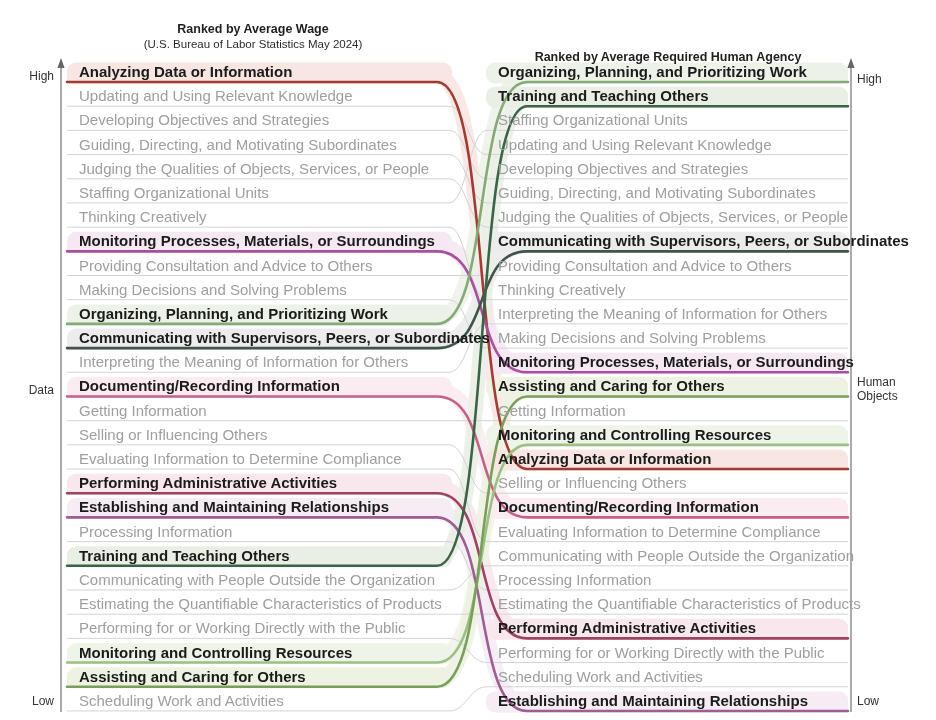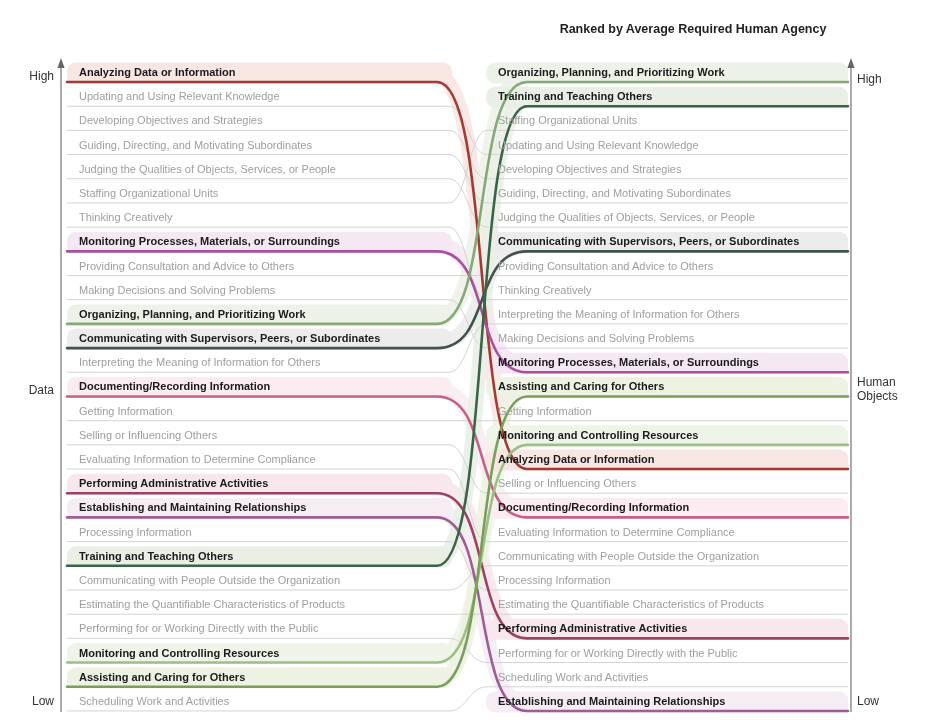--- a/index.html
+++ b/index.html
@@ -7,26 +7,26 @@
     width:936px;height:720px;position:relative;background:#ffffff;
     font-family:"Liberation Sans","DejaVu Sans",sans-serif;
     overflow:hidden;
   }
   .stage{position:absolute;inset:0;width:936px;height:720px;}
   svg.chart{position:absolute;left:0;top:0;width:936px;height:720px;}
   .hdr{position:absolute;top:22px;width:420px;text-align:center;color:#1f1f1f;}
   .hdr .t{font-size:12.5px;font-weight:700;line-height:15px;}
   .hdr .s{font-size:11.5px;font-weight:400;line-height:15px;color:#2b2b2b;}
   .hdr-left{left:43px;}
-  .hdr-right{left:483px;}
+  .hdr-right{left:458px;margin-top:28px;}
   .axis-label{position:absolute;font-size:12px;color:#333;line-height:14px;}
   .ax-l{left:0;width:54px;text-align:right;}
   .ax-r{left:857px;width:72px;text-align:left;}
   .row-label{
-    position:absolute;height:14px;line-height:14px;font-size:11px;
+    position:absolute;height:14px;line-height:14px;font-size:15px;
     white-space:nowrap;pointer-events:none;
   }
   .row-label.muted{color:#9e9e9e;font-weight:400;}
   .row-label.hl{color:#1b1b1b;font-weight:700;}
   .lbl-left{left:79px;}
   .lbl-right{left:498px;}
 </style>
 </head>
 <body>
 
@@ -97,20 +97,24 @@
         <path d="M 67 348.09000000000003 H 437 C 492 348.09000000000003 472 251.33 527 251.33 H 848" fill="none" stroke="#40544a" stroke-width="2.6" stroke-linecap="round"></path>
         <path d="M 67 396.47 H 437 C 492 396.47 472 517.4200000000001 527 517.4200000000001 H 848" fill="none" stroke="#c5608b" stroke-width="2.6" stroke-linecap="round"></path>
         <path d="M 67 493.23 H 437 C 492 493.23 472 638.37 527 638.37 H 848" fill="none" stroke="#9e4264" stroke-width="2.6" stroke-linecap="round"></path>
         <path d="M 67 517.4200000000001 H 437 C 492 517.4200000000001 472 710.94 527 710.94 H 848" fill="none" stroke="#9f5d95" stroke-width="2.6" stroke-linecap="round"></path>
         <path d="M 67 565.8 H 437 C 492 565.8 472 106.19 527 106.19 H 848" fill="none" stroke="#3b6347" stroke-width="2.6" stroke-linecap="round"></path>
         <path d="M 67 662.5600000000001 H 437 C 492 662.5600000000001 472 444.85 527 444.85 H 848" fill="none" stroke="#9cc083" stroke-width="2.6" stroke-linecap="round"></path>
         <path d="M 67 686.75 H 437 C 492 686.75 472 396.47 527 396.47 H 848" fill="none" stroke="#7c9e5c" stroke-width="2.6" stroke-linecap="round"></path>
       </g>
     </svg>
 
+  <div class="hdr hdr-left">
+    <div class="t">Ranked by Average Wage</div>
+    <div class="s">(U.S. Bureau of Labor Statistics May 2024)</div>
+  </div>
 
   <div class="hdr hdr-right">
     <div class="t">Ranked by Average Required Human Agency</div>
   </div>
 
   <div class="axis-label ax-l" style="top:69px">High</div>
   <div class="axis-label ax-l" style="top:383px">Data</div>
   <div class="axis-label ax-l" style="top:694px">Low</div>
 
   <div class="axis-label ax-r" style="top:72px">High</div>

